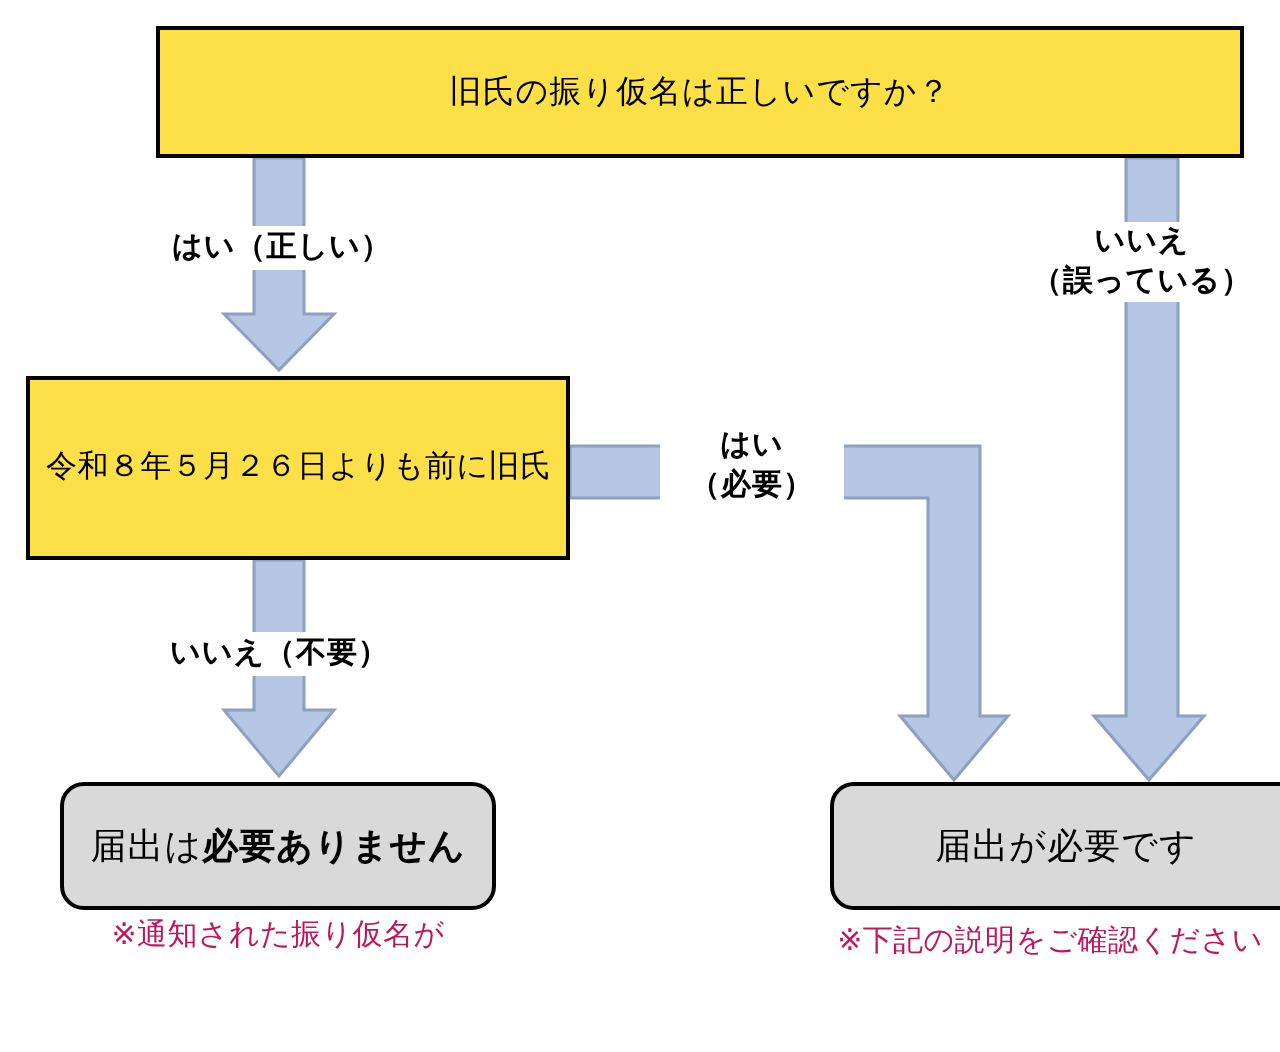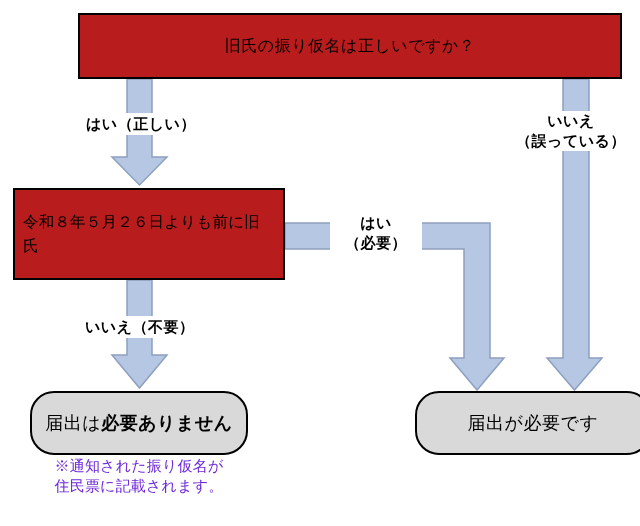--- a/index.html
+++ b/index.html
@@ -23,39 +23,39 @@
     z-index: 1;
   }
   .arrow {
     fill: var(--arrow-fill);
     stroke: var(--arrow-stroke);
     stroke-width: 1.5;
     stroke-linejoin: miter;
   }
   .q-box {
     position: absolute;
-    background: #b91c1c;
+    background: #fde047;
     border: 2px solid var(--line-color);
     box-sizing: border-box;
     z-index: 2;
     display: flex;
     flex-direction: column;
     justify-content: center;
   }
   .q-box-top {
     left: 78px; top: 13px;
     width: 544px; height: 66px;
     align-items: center;
     font-size: 16px;
     letter-spacing: 0.5px;
   }
   .q-box-mid {
     left: 13px; top: 188px;
     width: 272px; height: 92px;
-    padding-left: 8px; padding-right: 12px;
+    padding-left: 8px; padding-right: 0;
     font-size: 15.5px;
     line-height: 24px;
     letter-spacing: 0.2px;
   }
   .branch-label {
     position: absolute;
     z-index: 3;
     background: #ffffff;
     font-size: 15px;
     font-weight: 600;
@@ -70,41 +70,40 @@
   .label-yes-correct { left: 83px; top: 113px; padding: 1px 3px; }
   .label-no-wrong   { left: 514px; top: 111px; width: 114px; }
   .label-yes-needed { left: 330px; top: 213px; width: 92px; }
   .label-no-unneeded{ left: 82px;  top: 316px; padding: 1px 3px; }
   .result-box {
     position: absolute;
     top: 391px;
     height: 64px;
     background: var(--result-fill);
     border: 2.5px solid var(--line-color);
-    border-radius: 24px;
+    border-radius: 12px;
     box-sizing: border-box;
     z-index: 2;
     display: flex;
     align-items: center;
     justify-content: center;
     font-size: 18px;
     letter-spacing: 0.5px;
   }
   .result-box-left  { left: 30px;  width: 218px; }
   .result-box-right { left: 415px; width: 236px; }
   .result-emphasis { font-weight: bold; }
   .note {
     position: absolute;
     z-index: 2;
     font-size: 15px;
     line-height: 20px;
     text-align: center;
-    color: #6d28d9;
+    color: #be185d;
     letter-spacing: 0.2px;
-    font-family: Liberation Mono, monospace;
   }
   .note-left  { left: 25px;  top: 458px; width: 228px; }
   .note-right { left: 413px; top: 461px; width: 224px; }
 </style>
 </head>
 <body>
 
 <div class="canvas">
 
   <svg class="arrows-layer" width="640" height="526" viewBox="0 0 640 526" xmlns="http://www.w3.org/2000/svg">
@@ -143,17 +142,19 @@
   <div class="result-box result-box-left">
     <span><span>届出は</span><span class="result-emphasis">必要ありません</span></span>
   </div>
 
   <div class="result-box result-box-right">
     <span>届出が必要です</span>
   </div>
 
   <div class="note note-left">
     <div>※通知された振り仮名が</div>
-    <div>住民票に記載されます。</div>
   </div>
 
+  <div class="note note-right">
+    <span>※下記の説明をご確認ください</span>
+  </div>
 
 </div>
 
 </body></html>

